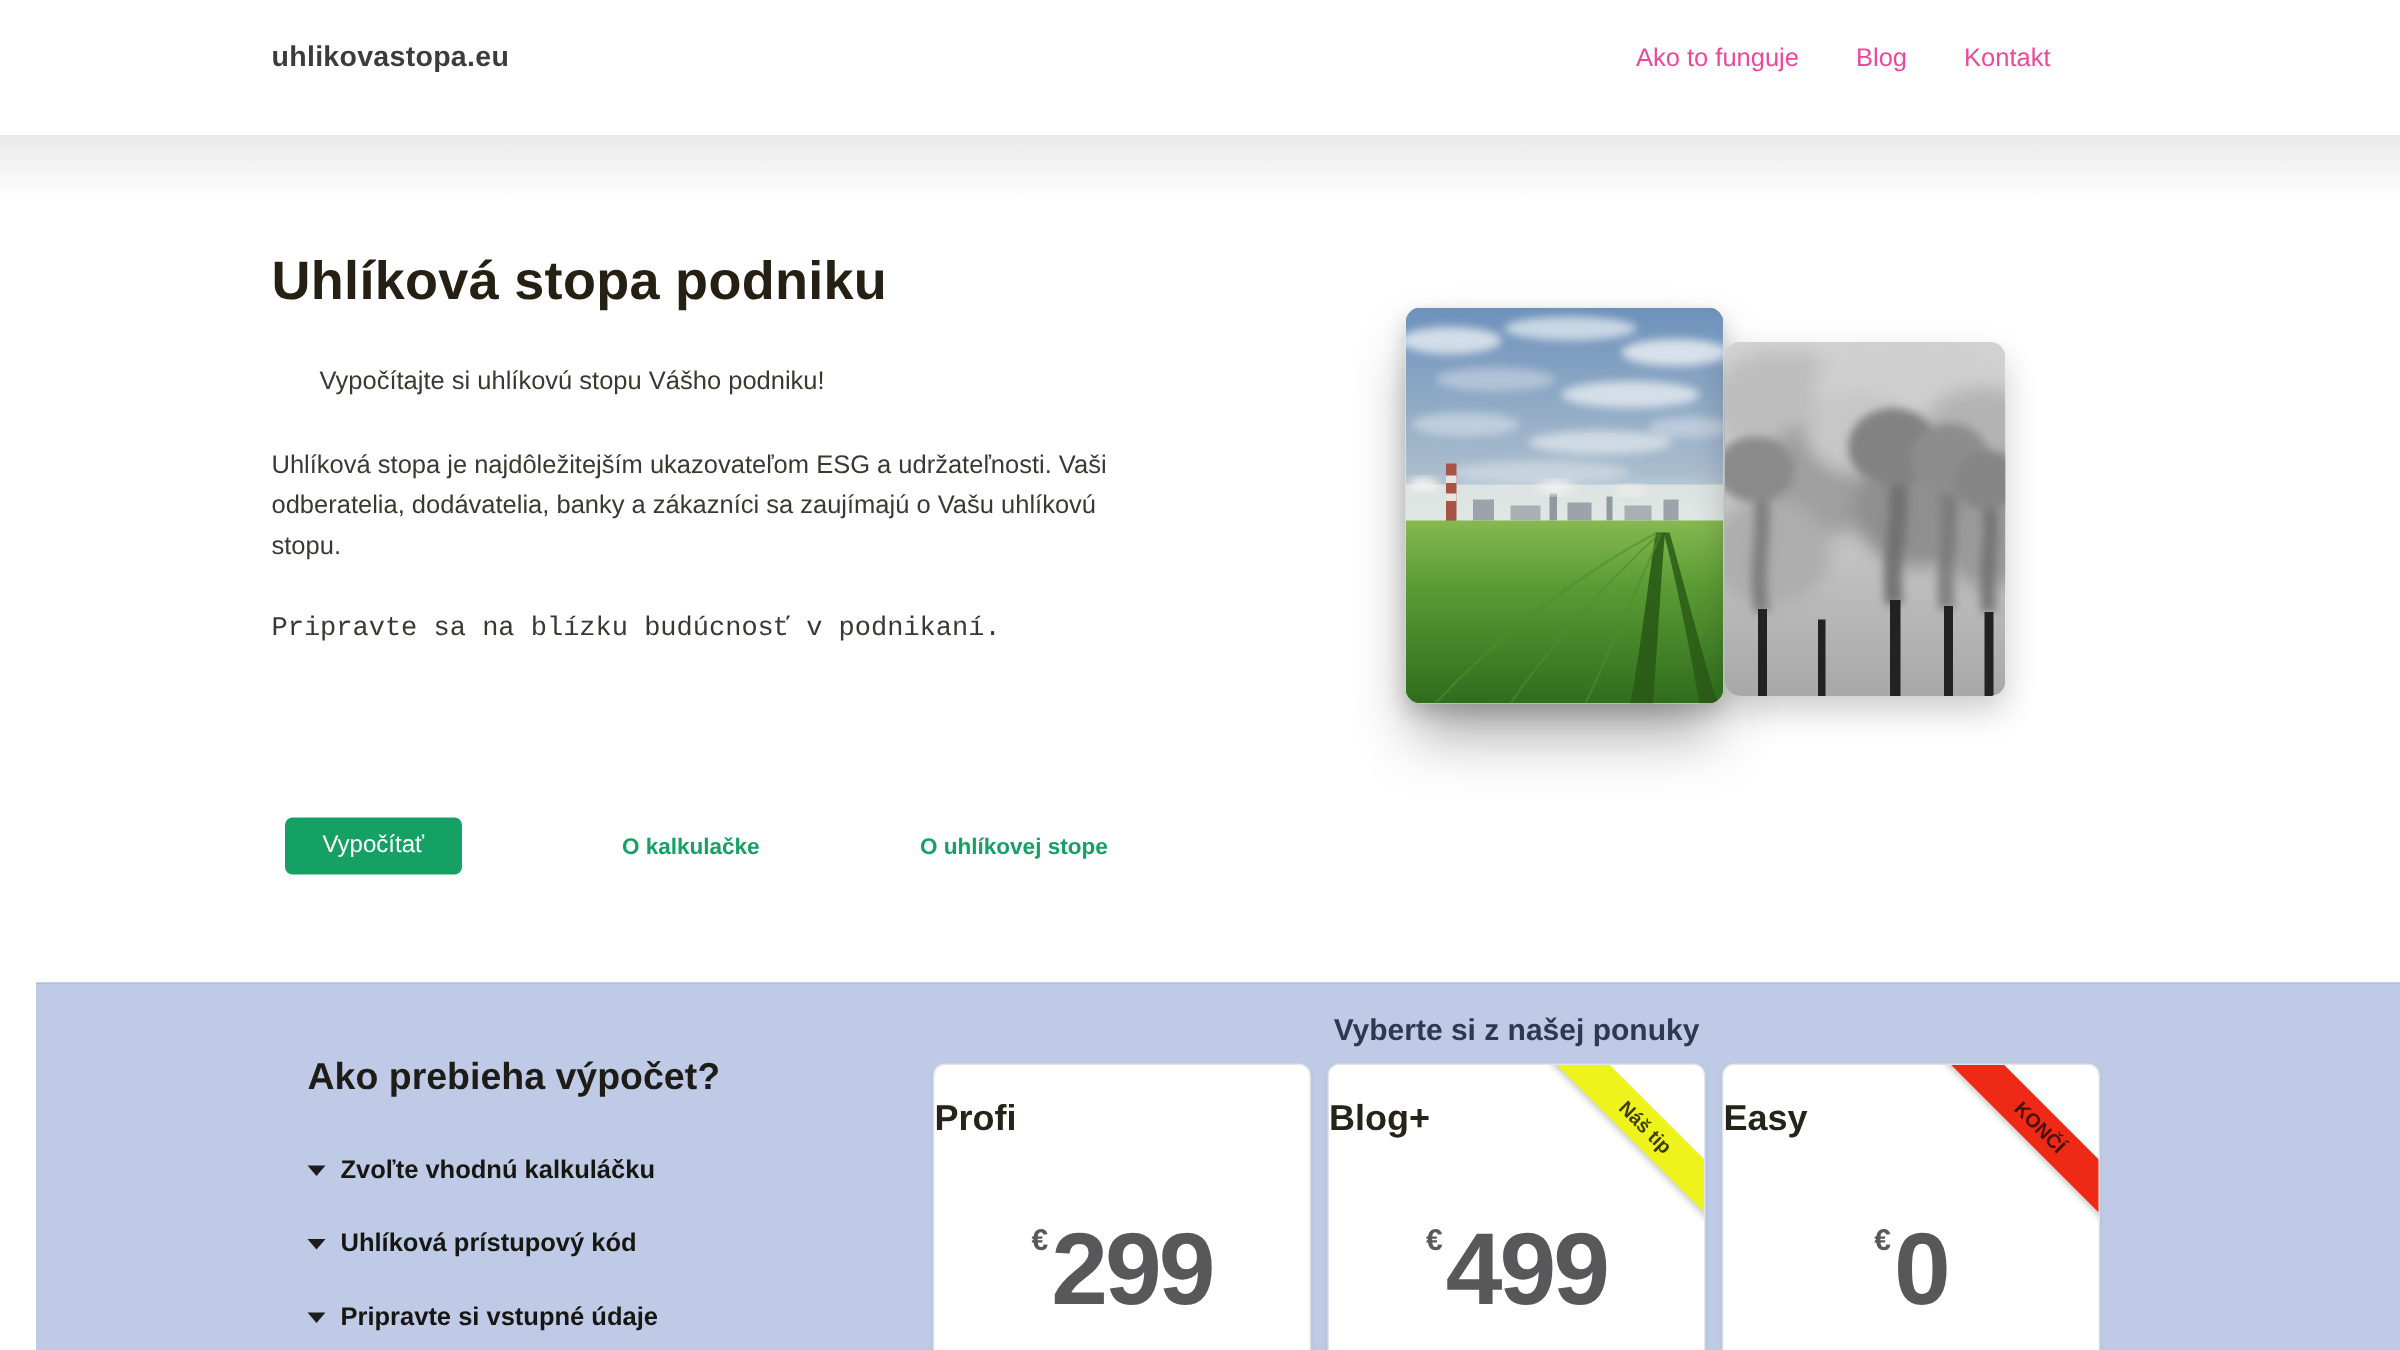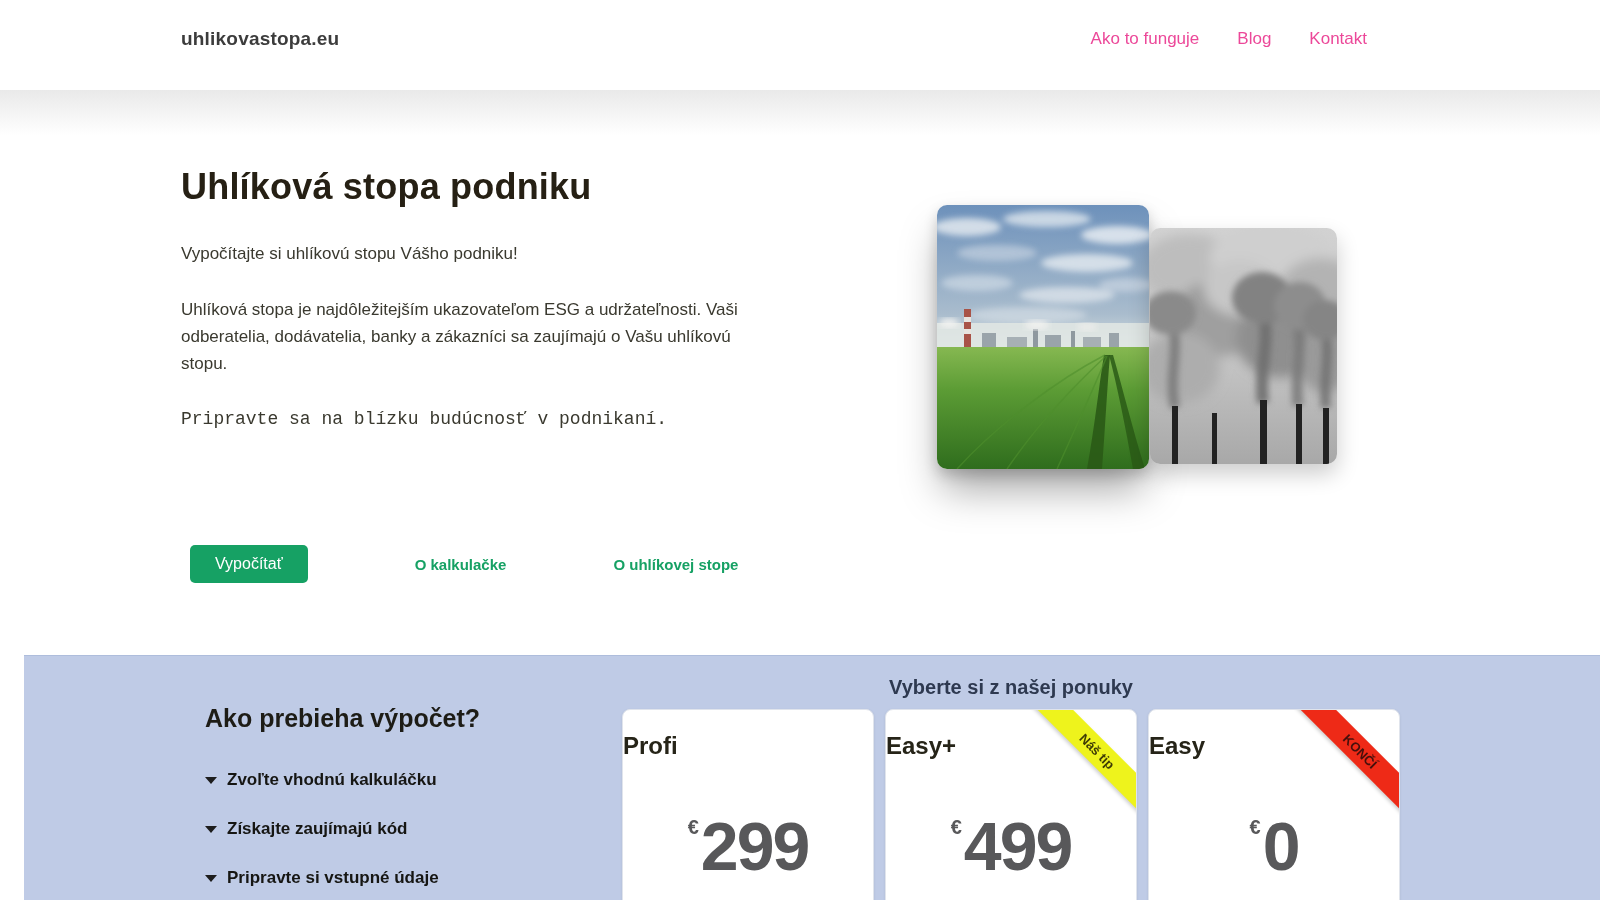--- a/index.html
+++ b/index.html
@@ -20,21 +20,21 @@
   .nav { display:flex; gap:38px; }
   .nav a { font-size:17px; color:#ec4899; text-decoration:none; cursor:pointer; }
   .header-shadow {
     position:absolute; top:90px; left:0; width:1600px; height:45px;
     background:linear-gradient(#e9e9e9, rgba(255,255,255,0)); z-index:1;
   }
 
   
   .hero-text { position:absolute; left:181px; top:166px; width:620px; z-index:2; }
   .hero-title { font-size:36px; font-weight:700; color:#262014; letter-spacing:.2px; }
-  .p-intro   { margin-top:32px; font-size:17px; line-height:27px; color:#3a392f; }
+  .p-intro   { margin-top:32px; font-size:17px; line-height:27px; color:#3a392f;margin-left:32px; }
   .p-bold    { margin-top:29px; font-size:17px; line-height:27px; font-weight:700; color:#2c2b22; width:548px; }
   .p-esg     { margin-top:29px; font-size:17px; line-height:27px; width:600px; }
   .p-future  { margin-top:29px; font-size:18px; line-height:27px;font-family:Liberation Mono, monospace; }
   .cta-row { position:absolute; left:190px; top:545px; display:flex; align-items:center; gap:107px; z-index:2; }
   .cta-button {
     background:#16a164; color:#fff; border:none; border-radius:5px;
     padding:10px 25px; font-size:16px; font-family:inherit; cursor:pointer;
   }
   .cta-link { color:#16a164; font-weight:700; font-size:15px; text-decoration:none; cursor:pointer; }
 
@@ -223,38 +223,38 @@
 
   <div class="process">
     <div class="process-title">Ako prebieha výpočet?</div>
     <ul class="steps">
       <li>
         <span class="tri"></span>
         <span class="step-label">Zvoľte vhodnú kalkuláčku</span>
       </li>
       <li>
         <span class="tri"></span>
-        <span class="step-label">Získajte zaujímajú kód</span>
+        <span class="step-label">Uhlíková prístupový kód</span>
       </li>
       <li>
         <span class="tri"></span>
         <span class="step-label">Pripravte si vstupné údaje</span>
       </li>
     </ul>
   </div>
 
   <div class="cards">
     <div class="card">
       <div class="card-title">Profi</div>
       <div class="price">
         <span class="cur">€</span><span class="num">299</span>
       </div>
     </div>
     <div class="card">
-      <div class="card-title">Easy+</div>
+      <div class="card-title">Blog+</div>
       <div class="price">
         <span class="cur">€</span><span class="num">499</span>
       </div>
       <div class="ribbon-wrap">
         <div class="ribbon ribbon-yellow">Náš tip</div>
       </div>
     </div>
     <div class="card">
       <div class="card-title">Easy</div>
       <div class="price">

